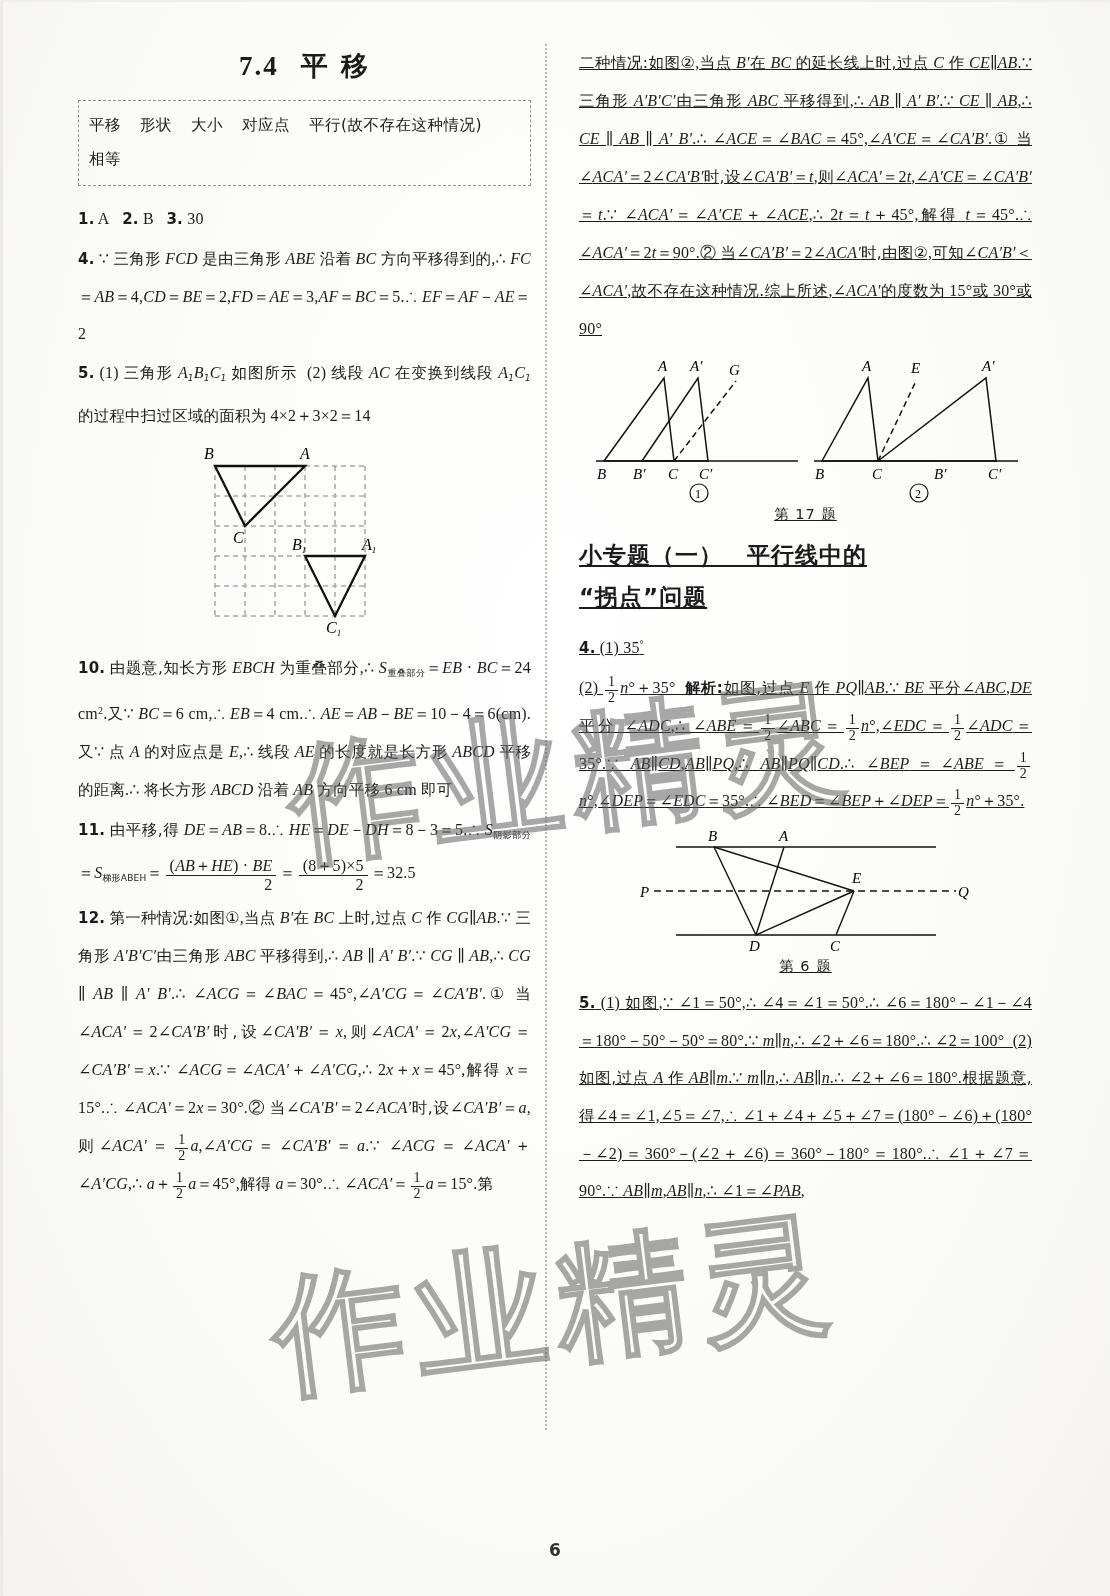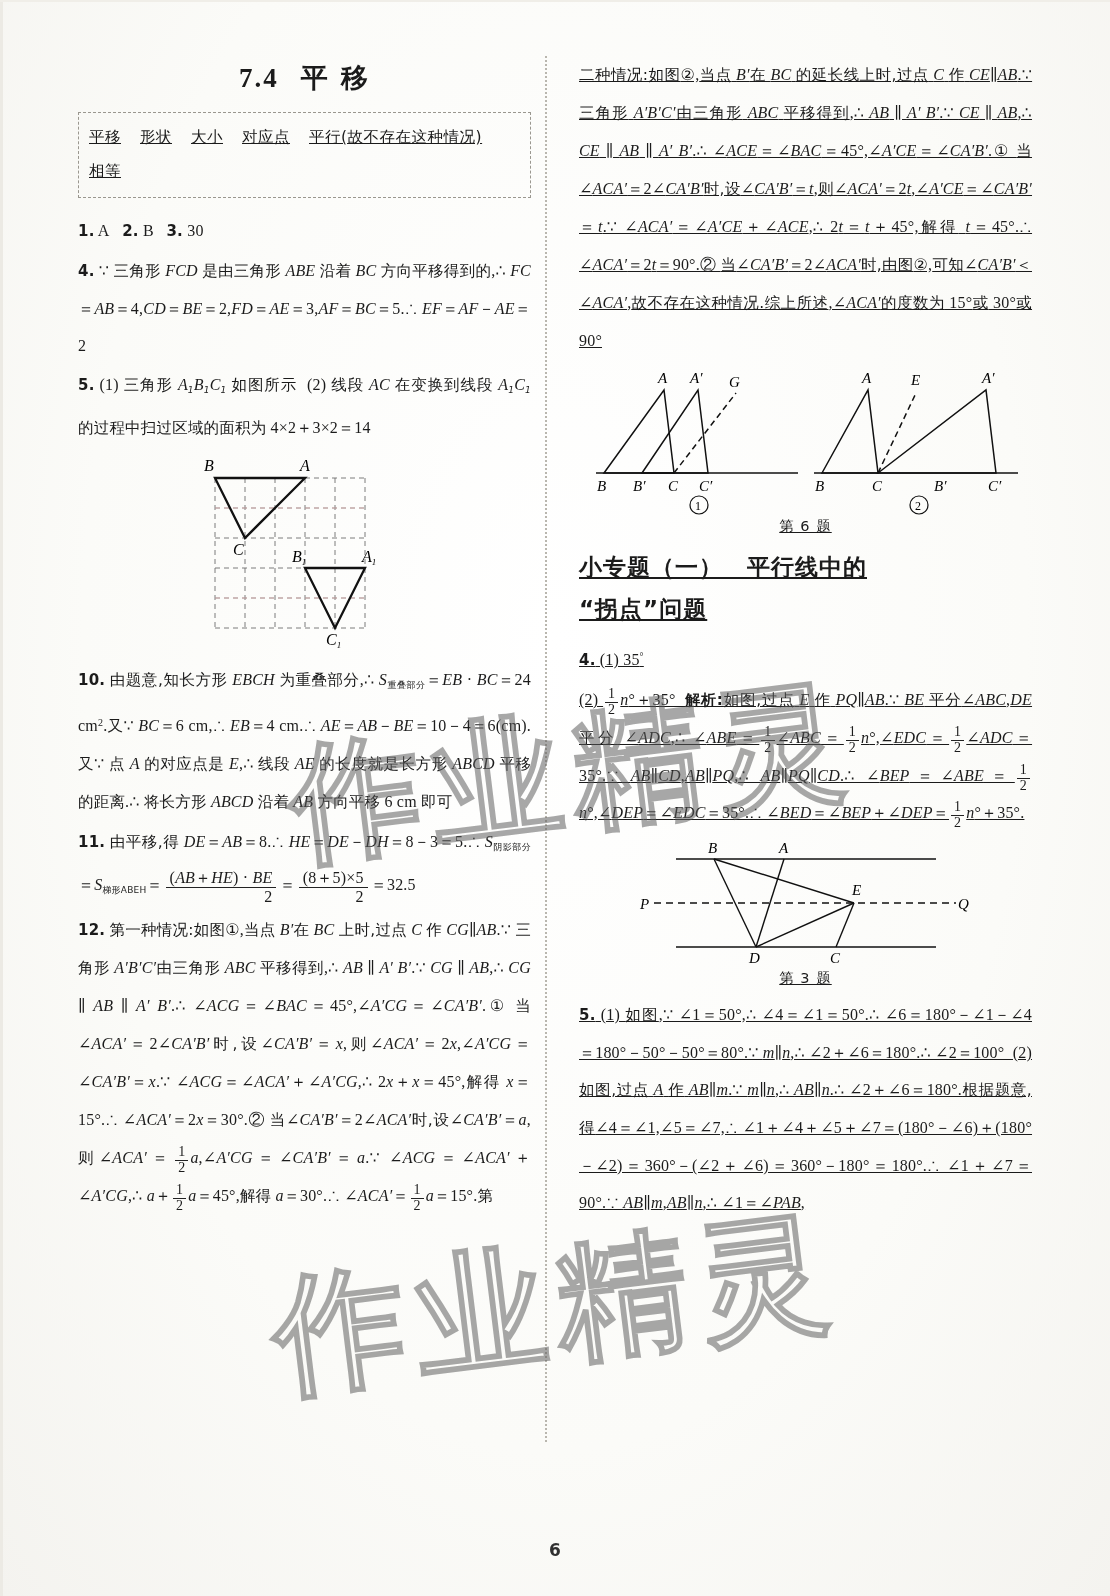--- a/index.html
+++ b/index.html
@@ -15,21 +15,21 @@
     position:absolute;inset:0;
     background:
       radial-gradient(ellipse at 50% 40%, #ffffff 0%, #fbfbf8 60%, #f4f3ef 100%);
   }
   
   .edge-left{position:absolute;left:0;top:0;width:3px;height:1596px;background:#eceae4;}
   .edge-top{position:absolute;left:0;top:0;width:1110px;height:2px;background:#f0eee8;}
 
   .columns{
     position:absolute;
-    left:78px;top:56px;
+    left:78px;top:44px;
     width:954px;height:1430px;
     display:flex;
   }
   .col{width:462px;position:relative;}
   .col-left{padding-right:14px;}
   .col-right{padding-left:26px;text-decoration:underline;}
   .divider{
     width:0;border-left:2px dotted #b9b6ae;
     margin:0 6px 0 0;height:1386px;
   }
@@ -47,21 +47,21 @@
 
   .fillbox{
     border:1px dashed #9a978f;
     padding:7px 10px 9px 10px;
     font-family:"DejaVu Sans","Liberation Sans",sans-serif;
     font-size:15.5px;
     line-height:34px;
     letter-spacing:0.5px;
     margin-bottom:14px;
   }
-  .fillbox .g{display:inline-block;margin-right:19px;text-decoration:underline;}
+  .fillbox .g{display:inline-block;margin-right:19px;}
 
   p.ans{
     margin:0 0 2px 0;
     font-size:16px;
     line-height:37px;
     text-align:justify;
     text-justify:inter-ideograph;
     letter-spacing:0.2px;
   }
   .qn{font-family:"DejaVu Sans","Liberation Sans",sans-serif;font-weight:bold;font-size:15px;}
@@ -232,21 +232,21 @@
             <text x="325" y="20" font-family="Liberation Serif, serif" font-style="italic" font-size="15">E</text>
             <text x="396" y="18" font-family="Liberation Serif, serif" font-style="italic" font-size="15">A′</text>
             <text x="229" y="126" font-family="Liberation Serif, serif" font-style="italic" font-size="15">B</text>
             <text x="286" y="126" font-family="Liberation Serif, serif" font-style="italic" font-size="15">C</text>
             <text x="348" y="126" font-family="Liberation Serif, serif" font-style="italic" font-size="15">B′</text>
             <text x="402" y="126" font-family="Liberation Serif, serif" font-style="italic" font-size="15">C′</text>
             <circle cx="333" cy="140" r="9" fill="none" stroke="#111" stroke-width="1.2"></circle>
             <text x="329" y="145" font-family="Liberation Serif, serif" font-size="12">2</text>
           </svg>
         </div>
-        <figcaption>第 6 题</figcaption>
+        <figcaption>第 17 题</figcaption>
       </figure>
 
       <h2 class="sub-title">
         <span>小专题（一）　平行线中的</span><br>
         <span>“拐点”问题</span>
       </h2>
 
 
       <p class="ans">
         <span class="qn">4.</span> (1) 35<span class="sup">°</span>
@@ -276,21 +276,21 @@
             </g>
             <text x="72" y="16" font-family="Liberation Serif, serif" font-style="italic" font-size="15">B</text>
             <text x="143" y="16" font-family="Liberation Serif, serif" font-style="italic" font-size="15">A</text>
             <text x="216" y="58" font-family="Liberation Serif, serif" font-style="italic" font-size="15">E</text>
             <text x="4" y="72" font-family="Liberation Serif, serif" font-style="italic" font-size="15">P</text>
             <text x="322" y="72" font-family="Liberation Serif, serif" font-style="italic" font-size="15">Q</text>
             <text x="113" y="126" font-family="Liberation Serif, serif" font-style="italic" font-size="15">D</text>
             <text x="194" y="126" font-family="Liberation Serif, serif" font-style="italic" font-size="15">C</text>
           </svg>
         </div>
-        <figcaption>第 3 题</figcaption>
+        <figcaption>第 6 题</figcaption>
       </figure>
 
       <p class="ans">
         <span class="qn">5.</span> (1) <span class="cn">如图</span>,∵ ∠1＝50°,∴ ∠4＝∠1＝50°.∴ ∠6＝180°－∠1－∠4＝180°－50°－50°＝80°.∵ <span class="mi">m</span>∥<span class="mi">n</span>,∴ ∠2＋∠6＝180°.∴ ∠2＝100°&nbsp;&nbsp;(2) <span class="cn">如图,过点</span> <span class="mi">A</span> <span class="cn">作</span> <span class="mi">AB</span>∥<span class="mi">m</span>.∵ <span class="mi">m</span>∥<span class="mi">n</span>,∴ <span class="mi">AB</span>∥<span class="mi">n</span>.∴ ∠2＋∠6＝180°.<span class="cn">根据题意,得</span>∠4＝∠1,∠5＝∠7,∴ ∠1＋∠4＋∠5＋∠7＝(180°－∠6)＋(180°－∠2)＝360°－(∠2＋∠6)＝360°－180°＝180°.∴ ∠1＋∠7＝90°.∵ <span class="mi">AB</span>∥<span class="mi">m</span>,<span class="mi">AB</span>∥<span class="mi">n</span>,∴ ∠1＝∠<span class="mi">PAB</span>,
       </p>
 
     </div>
   </div>
 
   <div class="watermark wm1">作业精灵</div>

